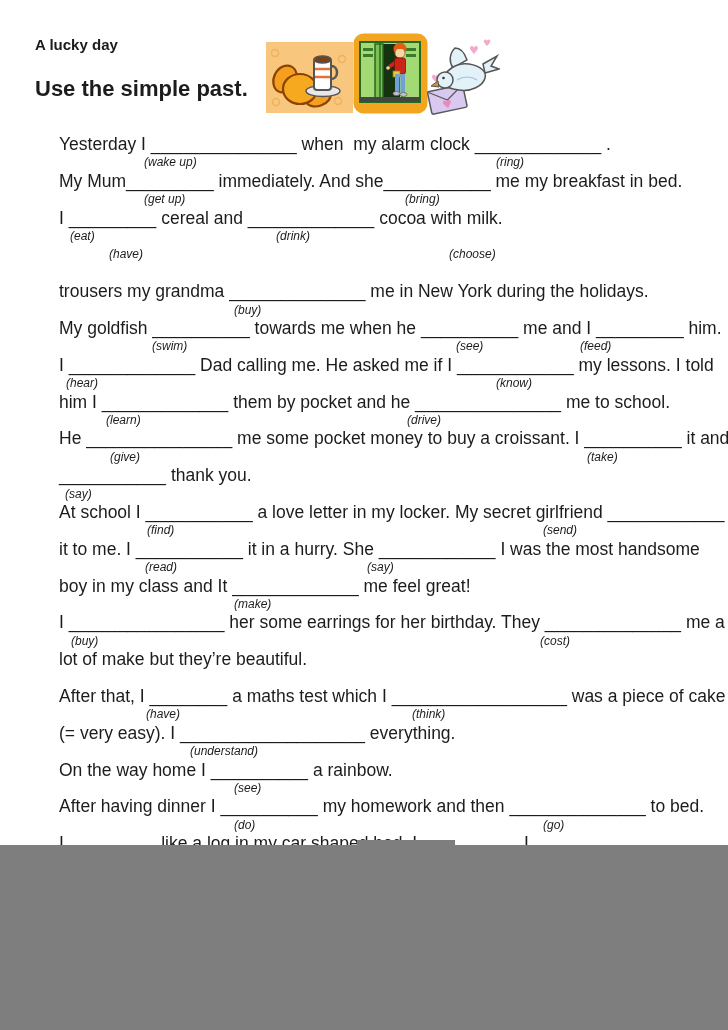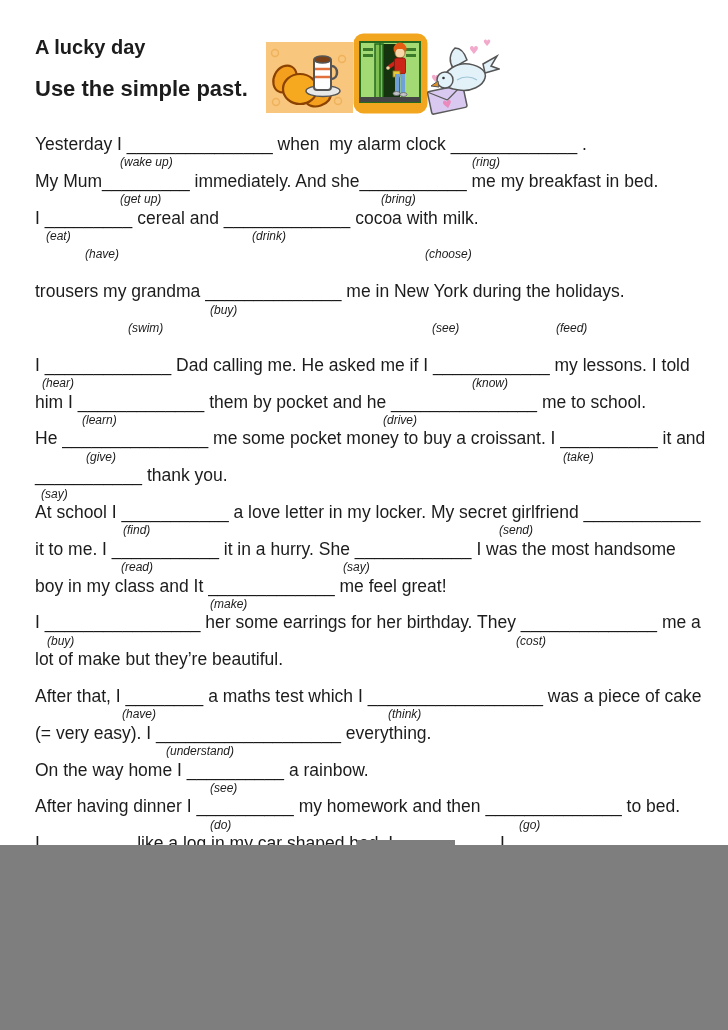--- a/index.html
+++ b/index.html
@@ -4,28 +4,28 @@
 <title>Worksheet</title>
 <style>
   html, body { margin: 0; padding: 0; }
   body {
     width: 728px; height: 1030px;
     position: relative; overflow: hidden;
     background: #ffffff;
     color: #1c1c1c;
     font-family: "Liberation Sans", "DejaVu Sans", sans-serif;
   }
-  .title { position: absolute; left: 35px; top: 36px; font-weight: bold; font-size: 20px; white-space: pre; }
+  .title { position: absolute; left: 35px; top: 36px; font-weight: bold; font-size: 15px; white-space: pre; }
   .instruction { position: absolute; left: 35px; top: 76px; font-weight: bold; font-size: 22px; white-space: pre; }
   .illo { position: absolute; }
   #illo-croissant { left: 266px; top: 42px; }
   #illo-lockers   { left: 353px; top: 33px; }
   #illo-bird      { left: 427px; top: 36px; }
   .story { position: absolute; left: 35px; top: 135px; width: 662px; }
-  .row { height: 36.8px; }
+  .row { height: 36.8px; margin-left: 24px; }
   .main { font-size: 17.5px; line-height: 18.4px; height: 18.4px; white-space: pre; }
   .main .u { text-decoration: underline; }
   .hints { position: relative; height: 18.4px; }
   .hint { position: absolute; top: 1px; font-style: italic; font-size: 12px; line-height: 16px; white-space: pre; }
   .gray-band { position: absolute; left: 0; top: 845px; width: 728px; height: 185px; background: #7e7e7e; z-index: 10; }
   .gray-notch { position: absolute; left: 357px; top: 840px; width: 98px; height: 6px; background: #7e7e7e; z-index: 10; }
 </style>
 </head>
 <body>
 
@@ -147,20 +147,21 @@
   </div>
 
   <div class="row">
     <div class="main">trousers my grandma ______________ me in New York during the holidays.</div>
     <div class="hints">
       <span class="hint" style="left:175px">(buy)</span>
     </div>
   </div>
 
   <div class="row">
+    <div class="main">My goldfish __________ towards me when he __________ me and I _________ him.</div>
     <div class="hints">
       <span class="hint" style="left:93px">(swim)</span>
       <span class="hint" style="left:397px">(see)</span>
       <span class="hint" style="left:521px">(feed)</span>
     </div>
   </div>
 
   <div class="row">
     <div class="main">I _____________ Dad calling me. He asked me if I ____________ my lessons. I told</div>
     <div class="hints">
@@ -189,21 +190,21 @@
     <div class="main">___________ thank you.</div>
     <div class="hints">
       <span class="hint" style="left:6px">(say)</span>
     </div>
   </div>
 
   <div class="row">
     <div class="main">At school I ___________ a love letter in my locker. My secret girlfriend ____________</div>
     <div class="hints">
       <span class="hint" style="left:88px">(find)</span>
-      <span class="hint" style="left:464px">(send)</span>
+      <span class="hint" style="left:484px">(send)</span>
     </div>
   </div>
 
   <div class="row">
     <div class="main">it to me. I ___________ it in a hurry. She ____________ I was the most handsome</div>
     <div class="hints">
       <span class="hint" style="left:86px">(read)</span>
       <span class="hint" style="left:308px">(say)</span>
     </div>
   </div>

